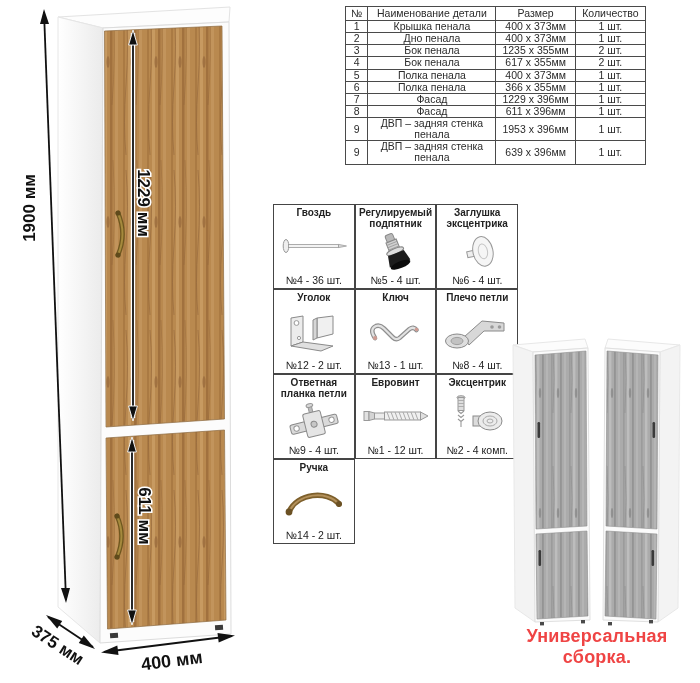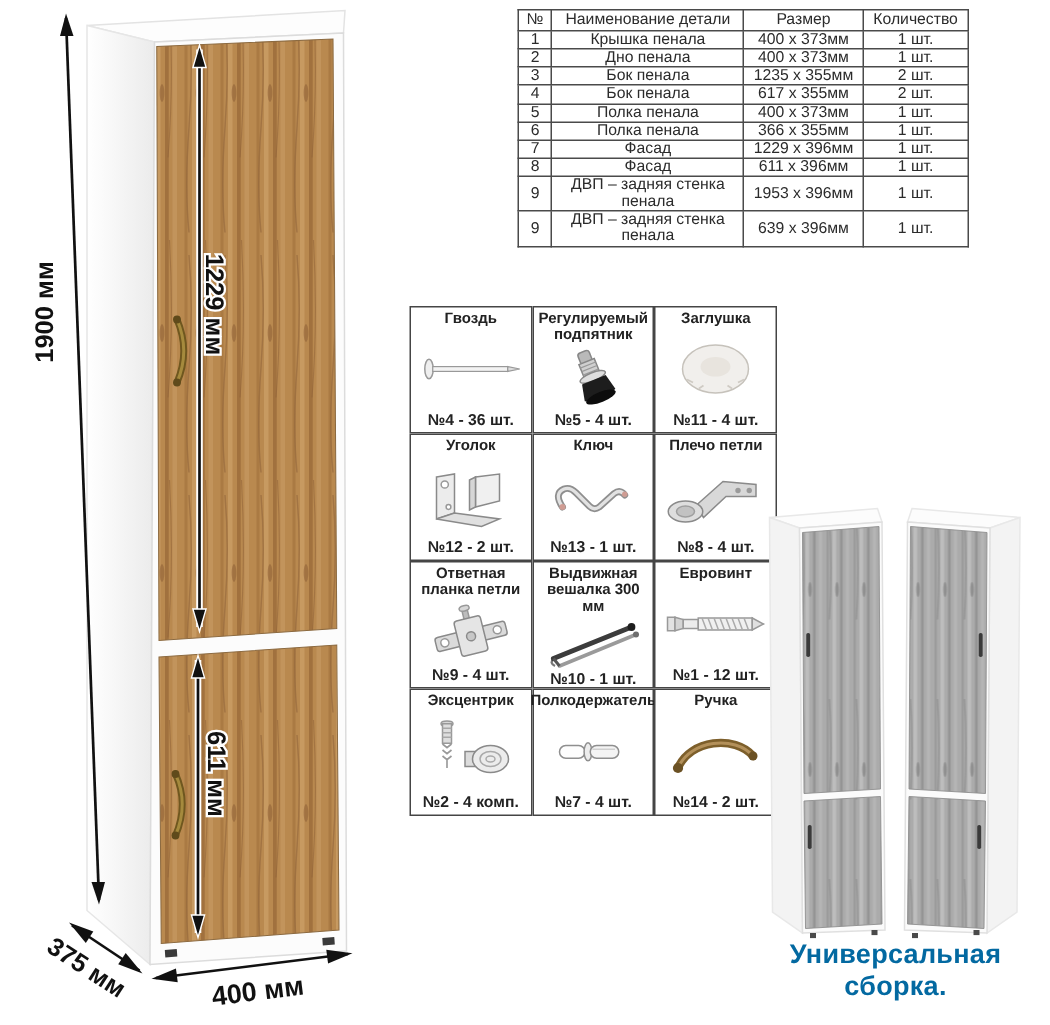--- a/index.html
+++ b/index.html
@@ -15,28 +15,28 @@
   #parts-table td.c{text-align:center;}
   #parts-table td.n{text-align:center;}
   .col-num{width:22px;}.col-name{width:126px;}.col-size{width:78px;}.col-qty{width:69px;}
 
   
   #hardware-grid{position:absolute;left:245px;top:204px;display:grid;
                  grid-template-columns:repeat(3,81.7px);grid-auto-rows:85px;margin-left:28px;}
   .hw-cell{border:1.4px solid #454545;background:#fff;display:flex;flex-direction:column;
            align-items:center;justify-content:space-between;padding:2px 1px;box-sizing:border-box;}
   .hw-title{font-weight:bold;font-size:10px;text-align:center;line-height:1.12;color:#222;}
-  .hw-qty{font-weight:bold;font-size:10.5px;color:#222;white-space:nowrap;}
+  .hw-qty{font-weight:normal;font-size:10.5px;color:#222;white-space:nowrap;}
   .hw-icon{flex:1;display:flex;align-items:center;justify-content:center;}
 
   
   #main-cabinet-svg{position:absolute;left:0;top:0;}
   #universal-svg{position:absolute;left:495px;top:338px;}
   #universal-caption{position:absolute;left:494px;top:626px;width:206px;text-align:center;
-                     font-weight:bold;font-size:18px;color:#0369a1;letter-spacing:.2px;}
+                     font-weight:bold;font-size:18px;color:#ef4444;letter-spacing:.2px;}
   .dim-text{font-weight:bold;font-size:17px;fill:#111;paint-order:stroke;stroke:#ffffff;
             stroke-width:3px;font-family:"Liberation Sans",sans-serif;}
 </style>
 </head>
 <body>
 
 <div id="canvas">
 
   <svg id="main-cabinet-svg" width="245" height="683" viewBox="0 0 245 683">
     <defs>
@@ -220,32 +220,34 @@
             <path d="M29,10.5 h11 M29,13 h11 M29,15.5 h11" stroke="#9a9a9a" stroke-width="0.8"></path>
             <ellipse cx="34.5" cy="19" rx="9" ry="2.8" fill="#dedede" stroke="#888"></ellipse>
             <path d="M26,21 h17 l2.5,11 q-11,6 -22,0 z" fill="#1d1d1d"></path>
             <ellipse cx="34.5" cy="33.5" rx="10.5" ry="3.4" fill="#0c0c0c"></ellipse>
           </g>
         </svg>
       </div>
       <div class="hw-qty">№5 - 4 шт.</div>
     </div>
 
-
-    <div class="hw-cell">
-      <div class="hw-title">Заглушка</div>
-      <div class="hw-icon">
-        <svg width="70" height="42" viewBox="0 0 70 42">
-          <ellipse cx="35" cy="21" rx="22" ry="16" fill="#f1efec" stroke="#c6c2bb"></ellipse>
-          <ellipse cx="35" cy="19.5" rx="10" ry="6.5" fill="#e8e4de"></ellipse>
-          <path d="M16,28 l4,2 M54,28 l-4,2 M24,34 l3,-2 M46,34 l-3,-2" stroke="#cfcbc4" stroke-width="1.2"></path>
-        </svg>
-      </div>
-      <div class="hw-qty">№11 - 4 шт.</div>
-    </div>
+    <div class="hw-cell">
+      <div class="hw-title">Заглушка эксцентрика</div>
+      <div class="hw-icon">
+        <svg width="70" height="40" viewBox="0 0 70 40">
+          <g transform="rotate(-12 38 20)">
+            <rect x="25" y="17" width="9" height="6" fill="#eee" stroke="#999"></rect>
+            <ellipse cx="41" cy="20" rx="10" ry="15" fill="#f5f5f5" stroke="#999"></ellipse>
+            <ellipse cx="41" cy="20" rx="4.5" ry="7.5" fill="none" stroke="#c4c4c4"></ellipse>
+          </g>
+        </svg>
+      </div>
+      <div class="hw-qty">№6 - 4 шт.</div>
+    </div>
+
 
     <div class="hw-cell">
       <div class="hw-title">Уголок</div>
       <div class="hw-icon">
         <svg width="70" height="42" viewBox="0 0 70 42">
           <polygon points="12,8 24,6 24,32 12,36" fill="#ececec" stroke="#8a8a8a"></polygon>
           <circle cx="17.5" cy="13" r="2.4" fill="#fff" stroke="#999"></circle>
           <circle cx="20" cy="28" r="1.6" fill="#fff" stroke="#999"></circle>
           <polygon points="12,36 24,32 54,36 42,41" fill="#e0e0e0" stroke="#8a8a8a"></polygon>
           <polygon points="38,8 54,6 54,24 38,28" fill="#f0f0f0" stroke="#8a8a8a"></polygon>
@@ -293,34 +295,20 @@
             <rect x="26" y="12" width="18" height="24" rx="2" fill="#e5e5e5" stroke="#8a8a8a"></rect>
             <circle cx="17" cy="24.2" r="2.7" fill="#fff" stroke="#999"></circle>
             <circle cx="53" cy="24.2" r="2.7" fill="#fff" stroke="#999"></circle>
             <circle cx="35" cy="24.2" r="3" fill="#c7c7c7" stroke="#8a8a8a"></circle>
           </g>
         </svg>
       </div>
       <div class="hw-qty">№9 - 4 шт.</div>
     </div>
 
-    <div class="hw-cell">
-      <div class="hw-title">Выдвижная вешалка 300 мм</div>
-      <div class="hw-icon">
-        <svg width="70" height="36" viewBox="0 0 70 36">
-          <path d="M8,28 q-3,3 1,5" fill="none" stroke="#777" stroke-width="1.6"></path>
-          <line x1="8" y1="28" x2="60" y2="7" stroke="#3c3c3c" stroke-width="3.4" stroke-linecap="round"></line>
-          <line x1="12" y1="33" x2="63" y2="12" stroke="#9a9a9a" stroke-width="2.4" stroke-linecap="round"></line>
-          <line x1="8" y1="28" x2="12" y2="33" stroke="#555" stroke-width="2"></line>
-          <circle cx="60" cy="7" r="2.6" fill="#1e1e1e"></circle>
-          <circle cx="63" cy="12" r="2" fill="#6e6e6e"></circle>
-        </svg>
-      </div>
-      <div class="hw-qty">№10 - 1 шт.</div>
-    </div>
 
     <div class="hw-cell">
       <div class="hw-title">Евровинт</div>
       <div class="hw-icon">
         <svg width="70" height="30" viewBox="0 0 70 30">
           <rect x="3" y="10.5" width="5" height="9" fill="#e2e2e2" stroke="#999"></rect>
           <polygon points="8,10.5 13.5,12 13.5,18 8,19.5" fill="#d4d4d4" stroke="#999"></polygon>
           <rect x="13.5" y="12" width="10" height="6" fill="#ececec" stroke="#999"></rect>
           <rect x="23.5" y="11" width="36" height="8" fill="#f0f0f0" stroke="#999"></rect>
           <path d="M26,11 l3,8 M30,11 l3,8 M34,11 l3,8 M38,11 l3,8 M42,11 l3,8 M46,11 l3,8 M50,11 l3,8 M54,11 l3,8" stroke="#ababab" stroke-width="1"></path>
@@ -341,32 +329,20 @@
           <rect x="31" y="22" width="13" height="10" fill="#dcdcdc" stroke="#8a8a8a"></rect>
           <ellipse cx="48" cy="27" rx="12" ry="9" fill="#ececec" stroke="#8a8a8a"></ellipse>
           <ellipse cx="48" cy="27" rx="7" ry="5" fill="none" stroke="#aaa"></ellipse>
           <ellipse cx="48" cy="27" rx="3" ry="2" fill="none" stroke="#aaa"></ellipse>
         </svg>
       </div>
       <div class="hw-qty">№2 - 4 комп.</div>
     </div>
 
 
-    <div class="hw-cell">
-      <div class="hw-title">Полкодержатель</div>
-      <div class="hw-icon">
-        <svg width="70" height="28" viewBox="0 0 70 28">
-          <rect x="12" y="10" width="17" height="8.5" rx="4.2" fill="#fdfdfd" stroke="#8f8f8f"></rect>
-          <ellipse cx="31" cy="14.2" rx="2.6" ry="6" fill="#ededed" stroke="#8f8f8f"></ellipse>
-          <rect x="32.5" y="10" width="19" height="8.5" rx="4.2" fill="#f4f4f4" stroke="#8f8f8f"></rect>
-          <line x1="34" y1="12.5" x2="49" y2="12.5" stroke="#cfcfcf"></line>
-        </svg>
-      </div>
-      <div class="hw-qty">№7 - 4 шт.</div>
-    </div>
 
     <div class="hw-cell">
       <div class="hw-title">Ручка</div>
       <div class="hw-icon">
         <svg width="70" height="40" viewBox="0 0 70 40">
           <path d="M10,31 C18,12 48,9 60,23" fill="none" stroke="#7d5f2b" stroke-width="5.5" stroke-linecap="round"></path>
           <path d="M10,31 C18,12 48,9 60,23" fill="none" stroke="#b3905a" stroke-width="2" stroke-linecap="round"></path>
           <circle cx="10" cy="31" r="3.4" fill="#6b5124"></circle>
           <circle cx="60" cy="23" r="3" fill="#6b5124"></circle>
         </svg>

